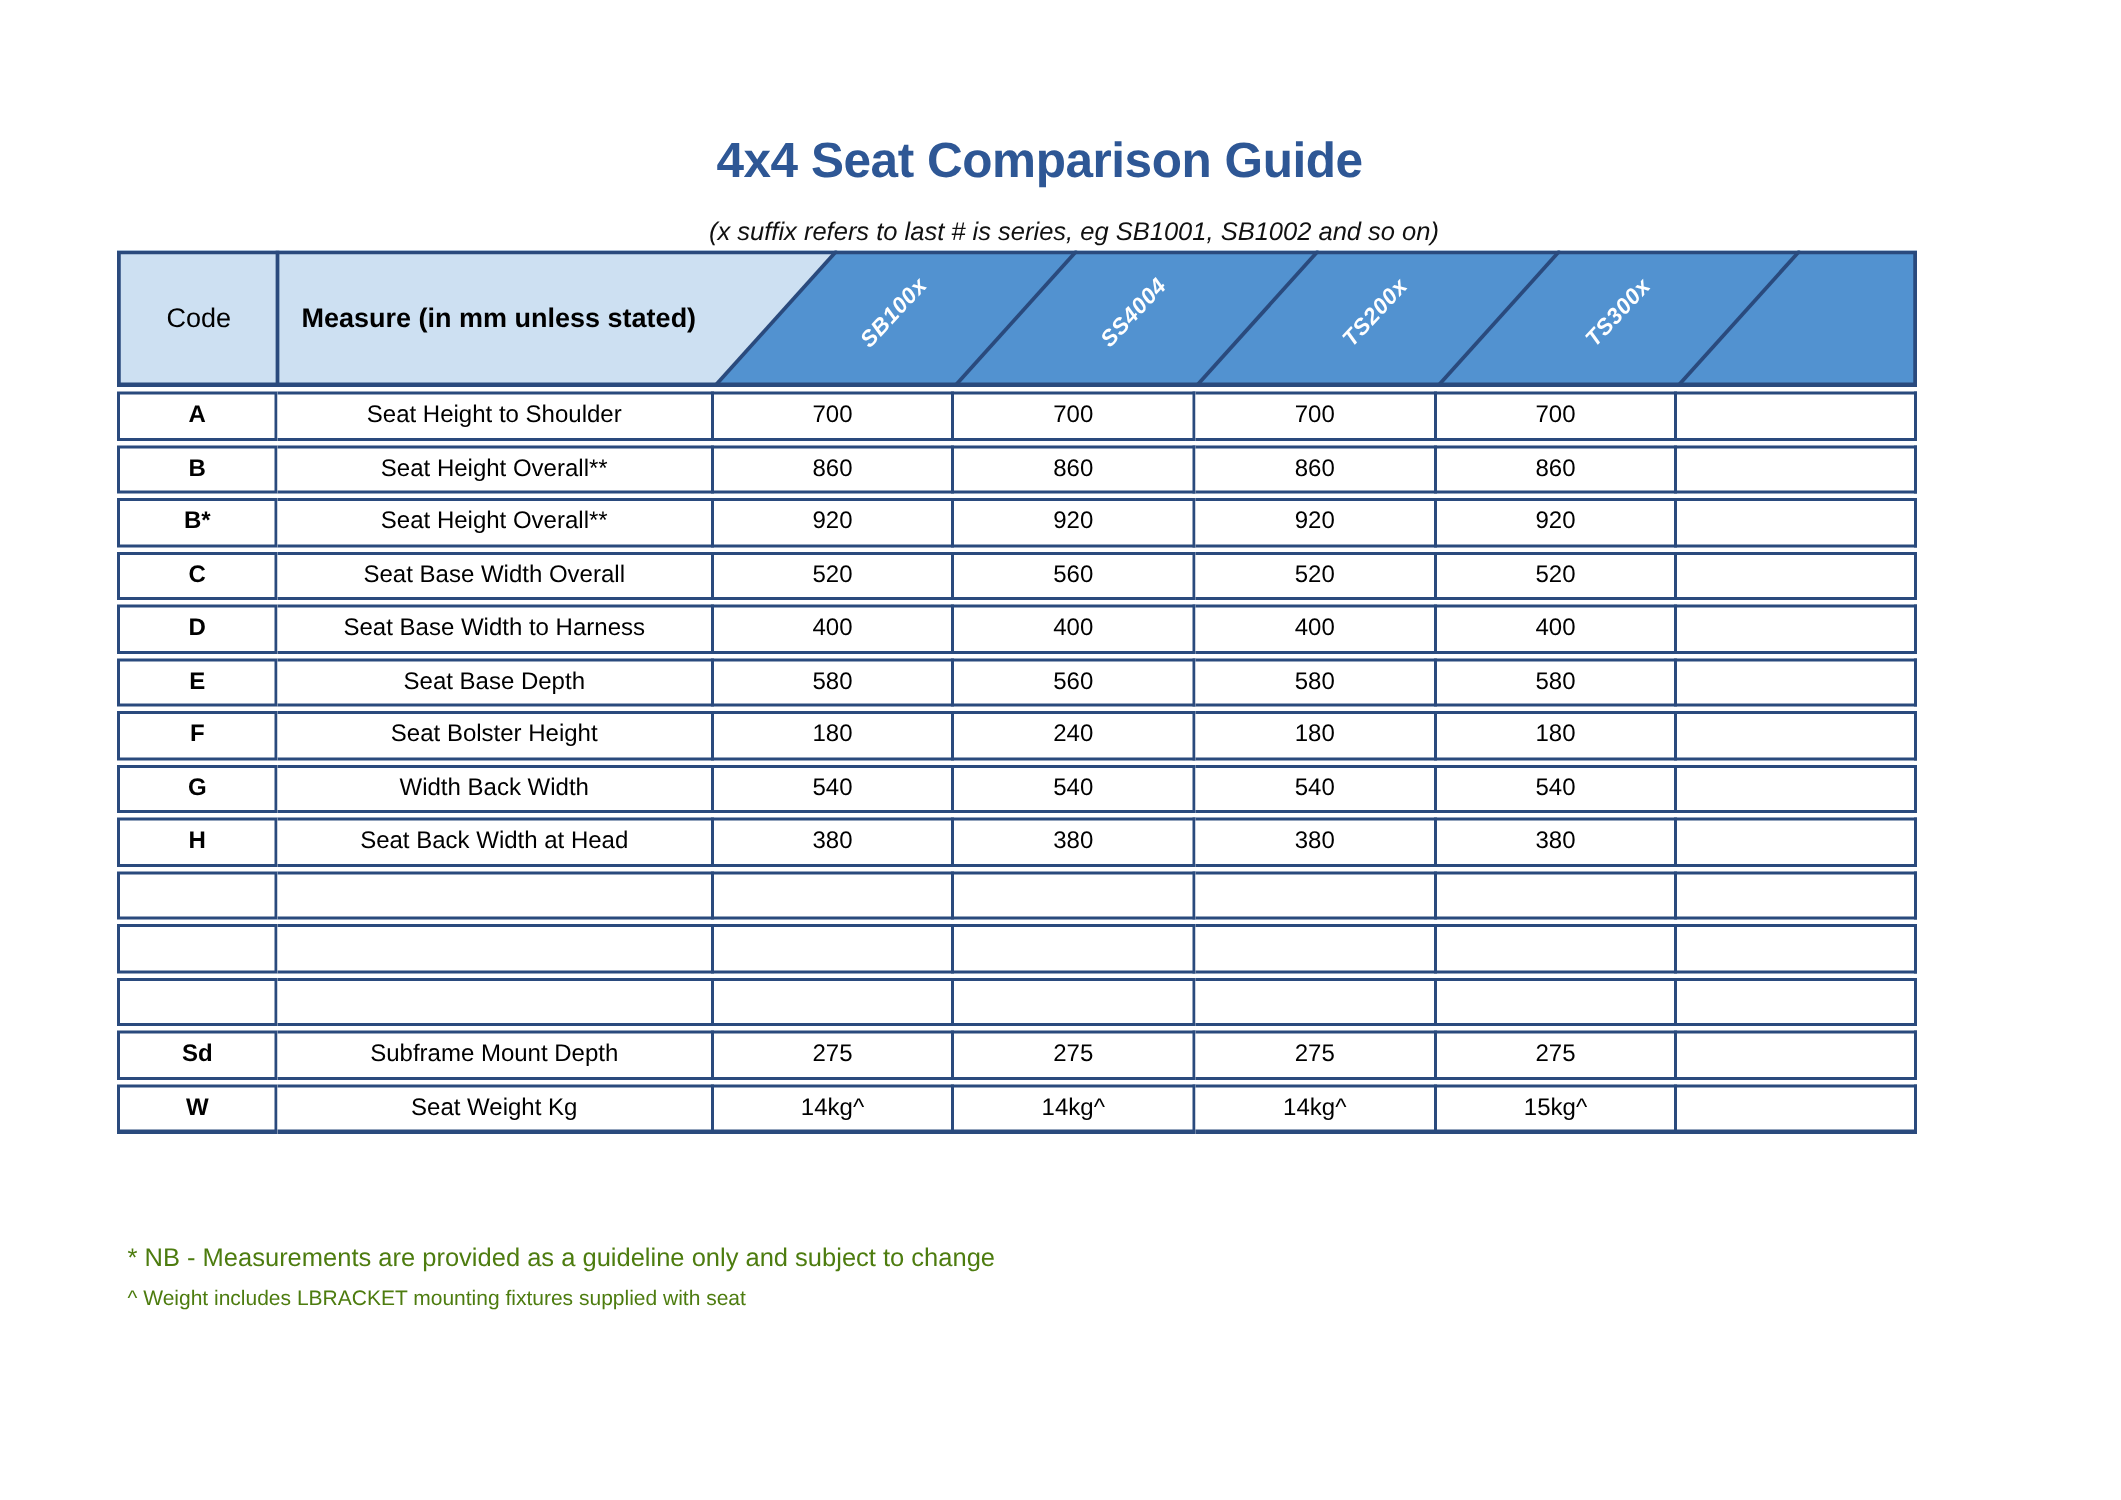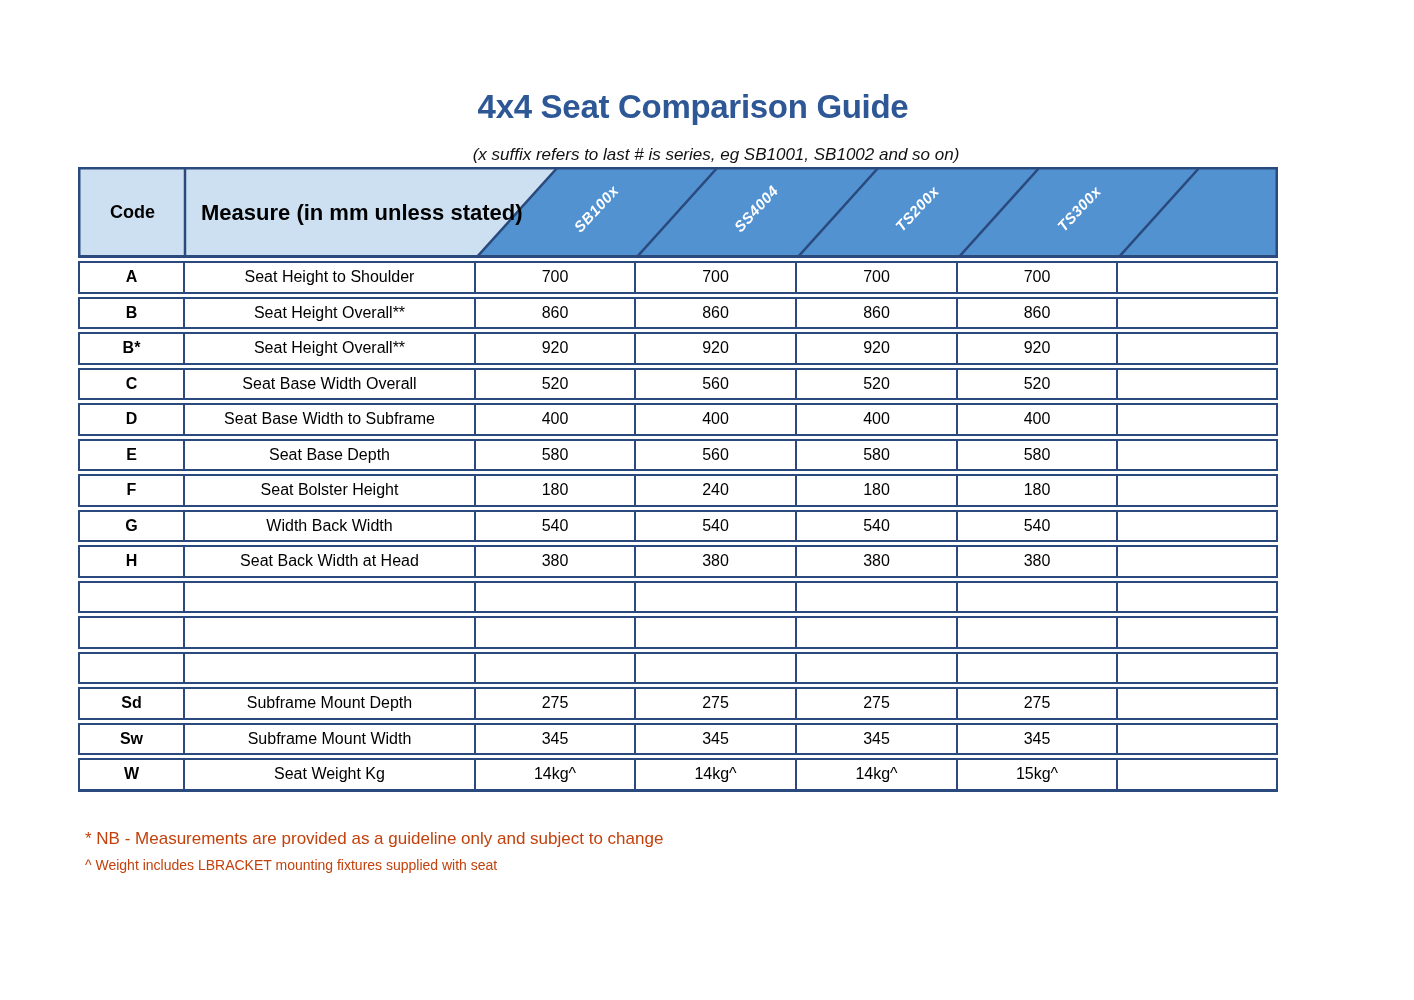--- a/index.html
+++ b/index.html
@@ -39,27 +39,27 @@
   .tbl-header {
     position: absolute;
     left: 78px; top: 167px;
     width: 1200px; height: 91px;
   }
   .tbl-header svg { position: absolute; left: 0; top: 0; }
   .hdr-code {
     position: absolute; left: 0; top: 0;
     width: 109px; height: 91px;
     display: flex; align-items: center; justify-content: center;
-    font-weight: bold; font-size: 18px;
+    font-weight: normal; font-size: 18px;
   }
   .hdr-measure {
     position: absolute; left: 123px; top: 0;
     height: 91px;
     display: flex; align-items: center;
-    font-weight: bold; font-size: 22px;
+    font-weight: bold; font-size: 18px;
     white-space: nowrap;
   }
   .plabel {
     position: absolute;
     width: 140px; top: 33px;
     text-align: center;
     transform: rotate(-47deg);
     color: #ffffff;
     font-weight: bold;
     font-style: italic;
@@ -95,21 +95,21 @@
     white-space: nowrap;
   }
   td:first-child { border-left: 2px solid #2a4a7d; }
   tr:last-child td { border-bottom-width: 3px; }
   td.code { font-weight: bold; }
   
   .footnotes {
     position: absolute;
     left: 85px; top: 826px;
   }
-  .fnote { font-size: 17px; line-height: 26px; color: #c2410c; }
+  .fnote { font-size: 17px; line-height: 26px; color: #4d7c0f; }
   .fnote.small { font-size: 14px; }
 </style>
 </head>
 <body>
 
 <div class="page">
 
   <div class="title">4x4 Seat Comparison Guide</div>
   <div class="subtitle">(x suffix refers to last # is series, eg SB1001, SB1002 and so on)</div>
 
@@ -177,21 +177,21 @@
             <td class="code">C</td>
             <td class="measure">Seat Base Width Overall</td>
             <td class="val">520</td>
             <td class="val">560</td>
             <td class="val">520</td>
             <td class="val">520</td>
             <td class="val"></td>
           </tr>
           <tr>
             <td class="code">D</td>
-            <td class="measure">Seat Base Width to Subframe</td>
+            <td class="measure">Seat Base Width to Harness</td>
             <td class="val">400</td>
             <td class="val">400</td>
             <td class="val">400</td>
             <td class="val">400</td>
             <td class="val"></td>
           </tr>
           <tr>
             <td class="code">E</td>
             <td class="measure">Seat Base Depth</td>
             <td class="val">580</td>
@@ -257,29 +257,20 @@
           <tr>
             <td class="code">Sd</td>
             <td class="measure">Subframe Mount Depth</td>
             <td class="val">275</td>
             <td class="val">275</td>
             <td class="val">275</td>
             <td class="val">275</td>
             <td class="val"></td>
           </tr>
           <tr>
-            <td class="code">Sw</td>
-            <td class="measure">Subframe Mount Width</td>
-            <td class="val">345</td>
-            <td class="val">345</td>
-            <td class="val">345</td>
-            <td class="val">345</td>
-            <td class="val"></td>
-          </tr>
-          <tr>
             <td class="code">W</td>
             <td class="measure">Seat Weight Kg</td>
             <td class="val">14kg^</td>
             <td class="val">14kg^</td>
             <td class="val">14kg^</td>
             <td class="val">15kg^</td>
             <td class="val"></td>
           </tr>
         </tbody>
     </table>

